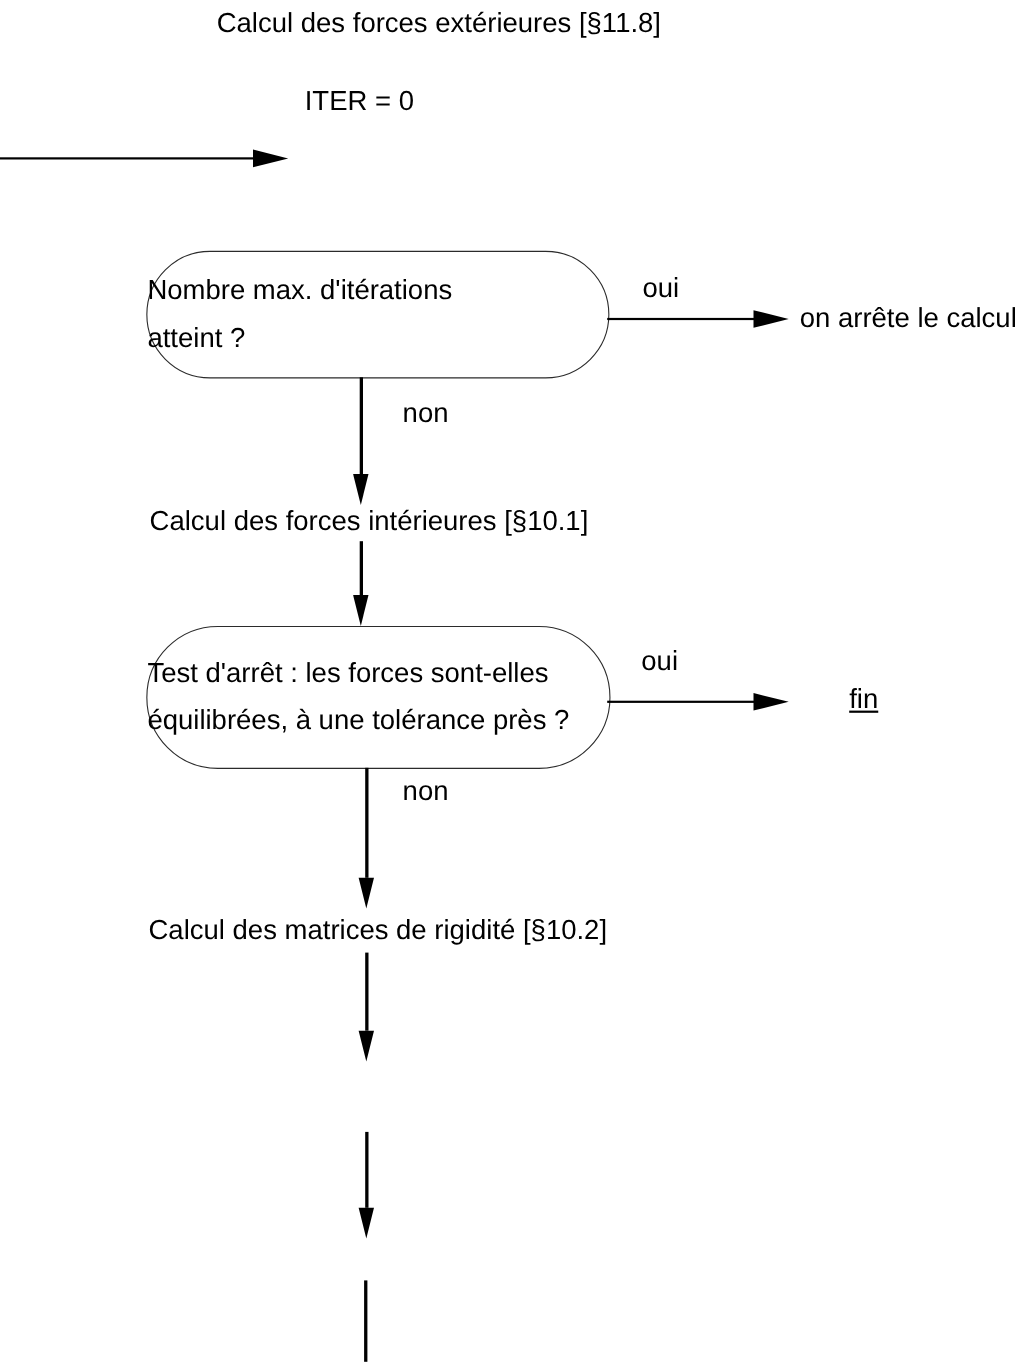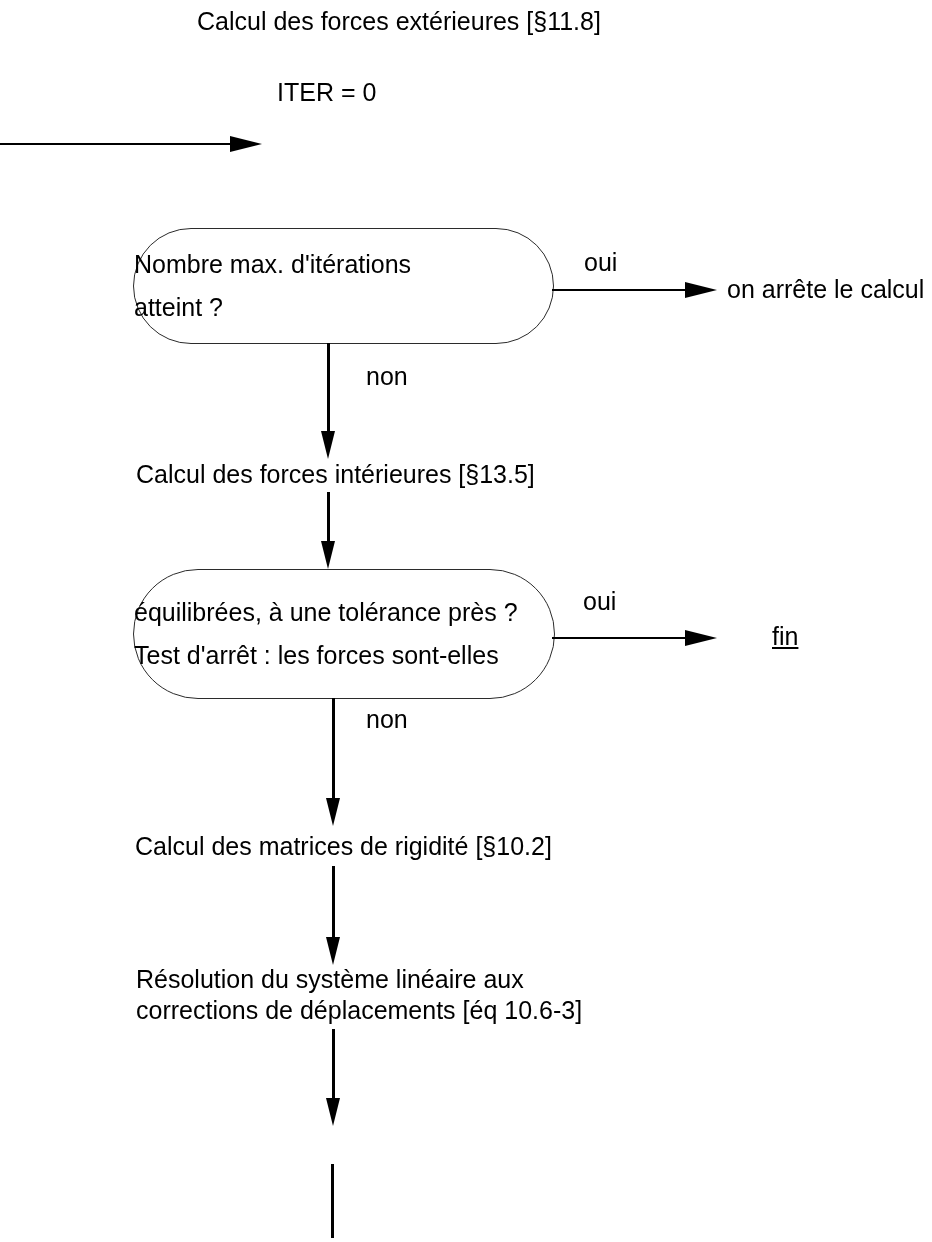--- a/index.html
+++ b/index.html
@@ -127,42 +127,38 @@
     <span>atteint ?</span>
   </div>
   <div class="txt pos-oui1">oui</div>
   <div class="hline pos-arr1-line"></div>
   <div class="arr-right pos-arr1-head"></div>
   <div class="txt pos-stop">on arrête le calcul</div>
   <div class="vline pos-vline1"></div>
   <div class="arr-down pos-arrd1"></div>
   <div class="txt pos-non1">non</div>
 
-  <div class="txt pos-step1">Calcul des forces intérieures [§13.5]</div>
+  <div class="txt pos-step1">Calcul des forces intérieures [§10.1]</div>
   <div class="vline pos-vline2"></div>
   <div class="arr-down pos-arrd2"></div>
 
   <div class="oval pos-oval2">
+    <span>Test d'arrêt : les forces sont-elles</span>
     <span>équilibrées, à une tolérance près ?</span>
-    <span>Test d'arrêt : les forces sont-elles</span>
   </div>
   <div class="txt pos-oui2">oui</div>
   <div class="hline pos-arr2-line"></div>
   <div class="arr-right pos-arr2-head"></div>
   <div class="txt pos-fin">fin</div>
   <div class="vline pos-vline3"></div>
   <div class="arr-down pos-arrd3"></div>
   <div class="txt pos-non2">non</div>
 
   <div class="txt pos-step2">Calcul des matrices de rigidité [§10.2]</div>
   <div class="vline pos-vline4"></div>
   <div class="arr-down pos-arrd4"></div>
 
-  <div class="txt2 pos-step3">
-    <div>Résolution du système linéaire aux</div>
-    <div>corrections de déplacements [éq 10.6-3]</div>
-  </div>
   <div class="vline pos-vline5"></div>
   <div class="arr-down pos-arrd5"></div>
 
   <div class="vline pos-vline6"></div>
 
 </div>
 
 </body></html>

